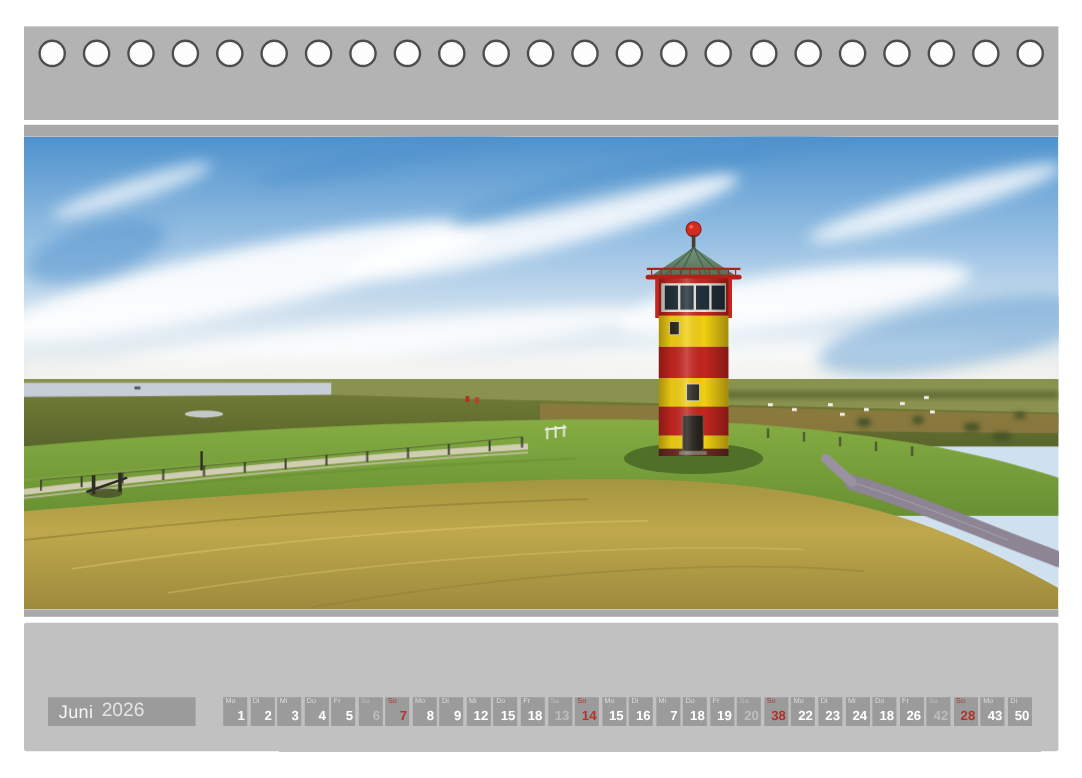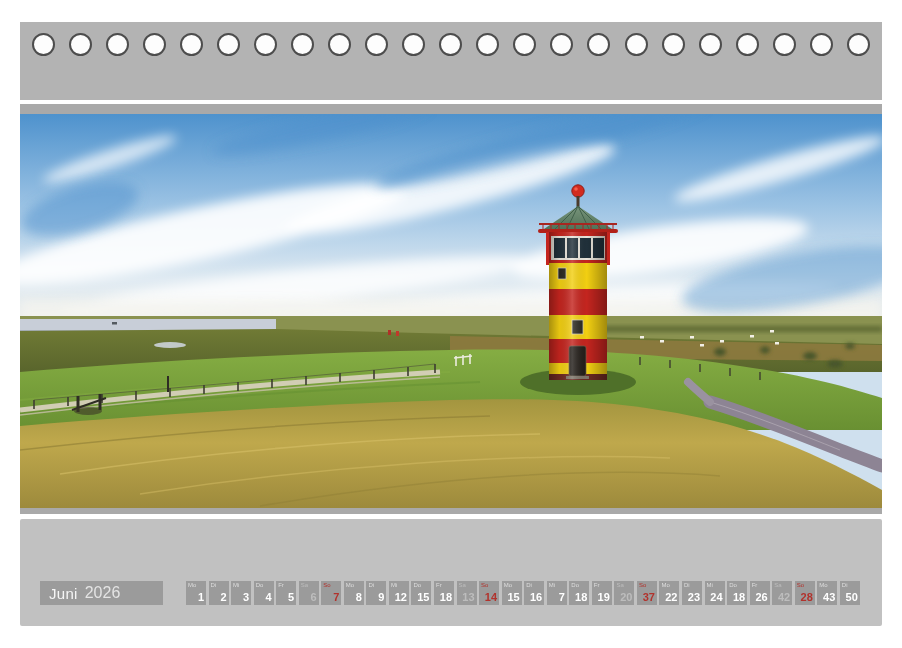--- a/index.html
+++ b/index.html
@@ -353,21 +353,21 @@
           <div class="day day--wk">
             <span class="wd">Fr</span>
             <span class="num">19</span>
           </div>
           <div class="day day--sa">
             <span class="wd">Sa</span>
             <span class="num">20</span>
           </div>
           <div class="day day--su">
             <span class="wd">So</span>
-            <span class="num">37</span>
+            <span class="num">38</span>
           </div>
           <div class="day day--wk">
             <span class="wd">Mo</span>
             <span class="num">22</span>
           </div>
           <div class="day day--wk">
             <span class="wd">Di</span>
             <span class="num">23</span>
           </div>
           <div class="day day--wk">

